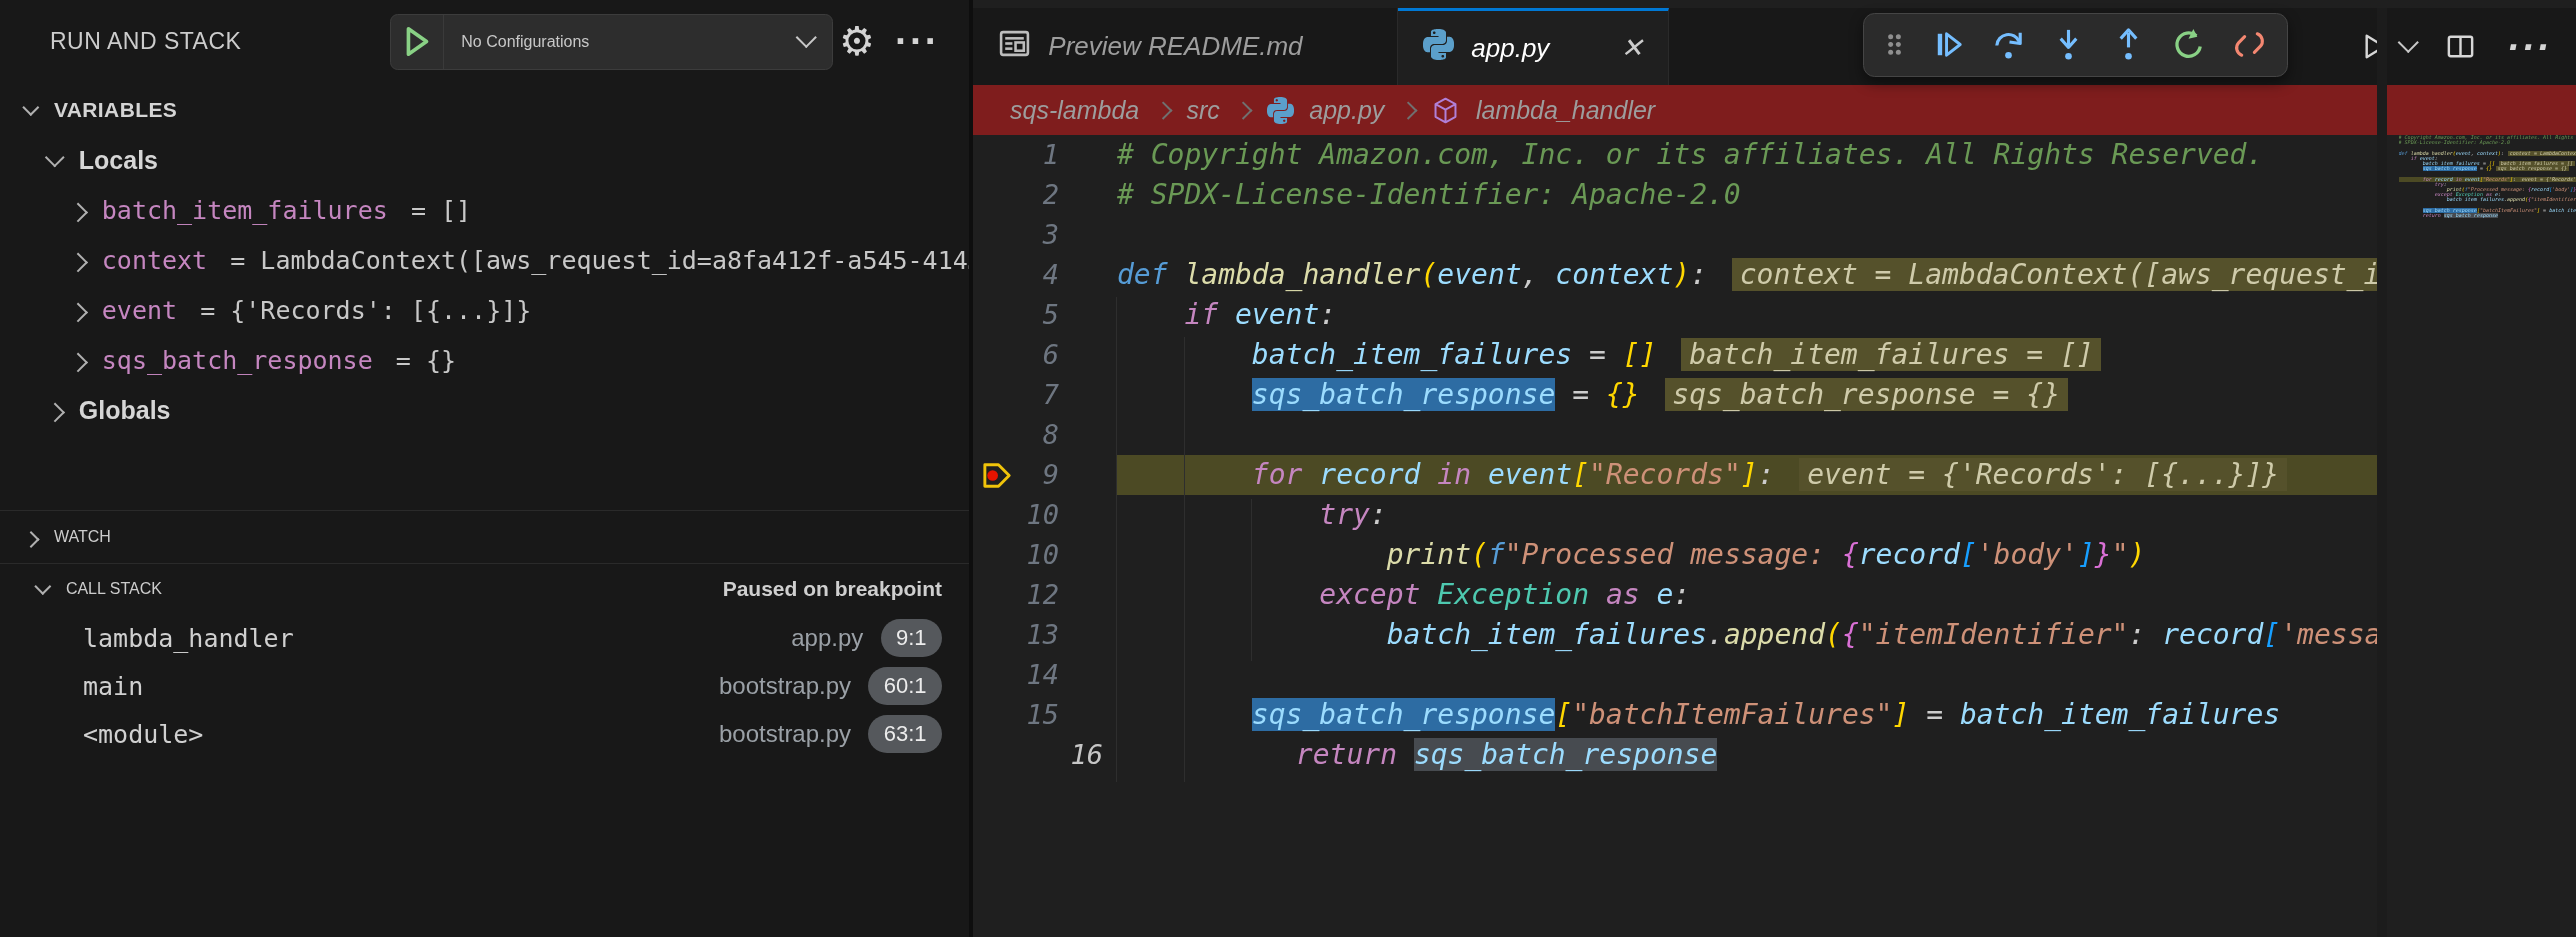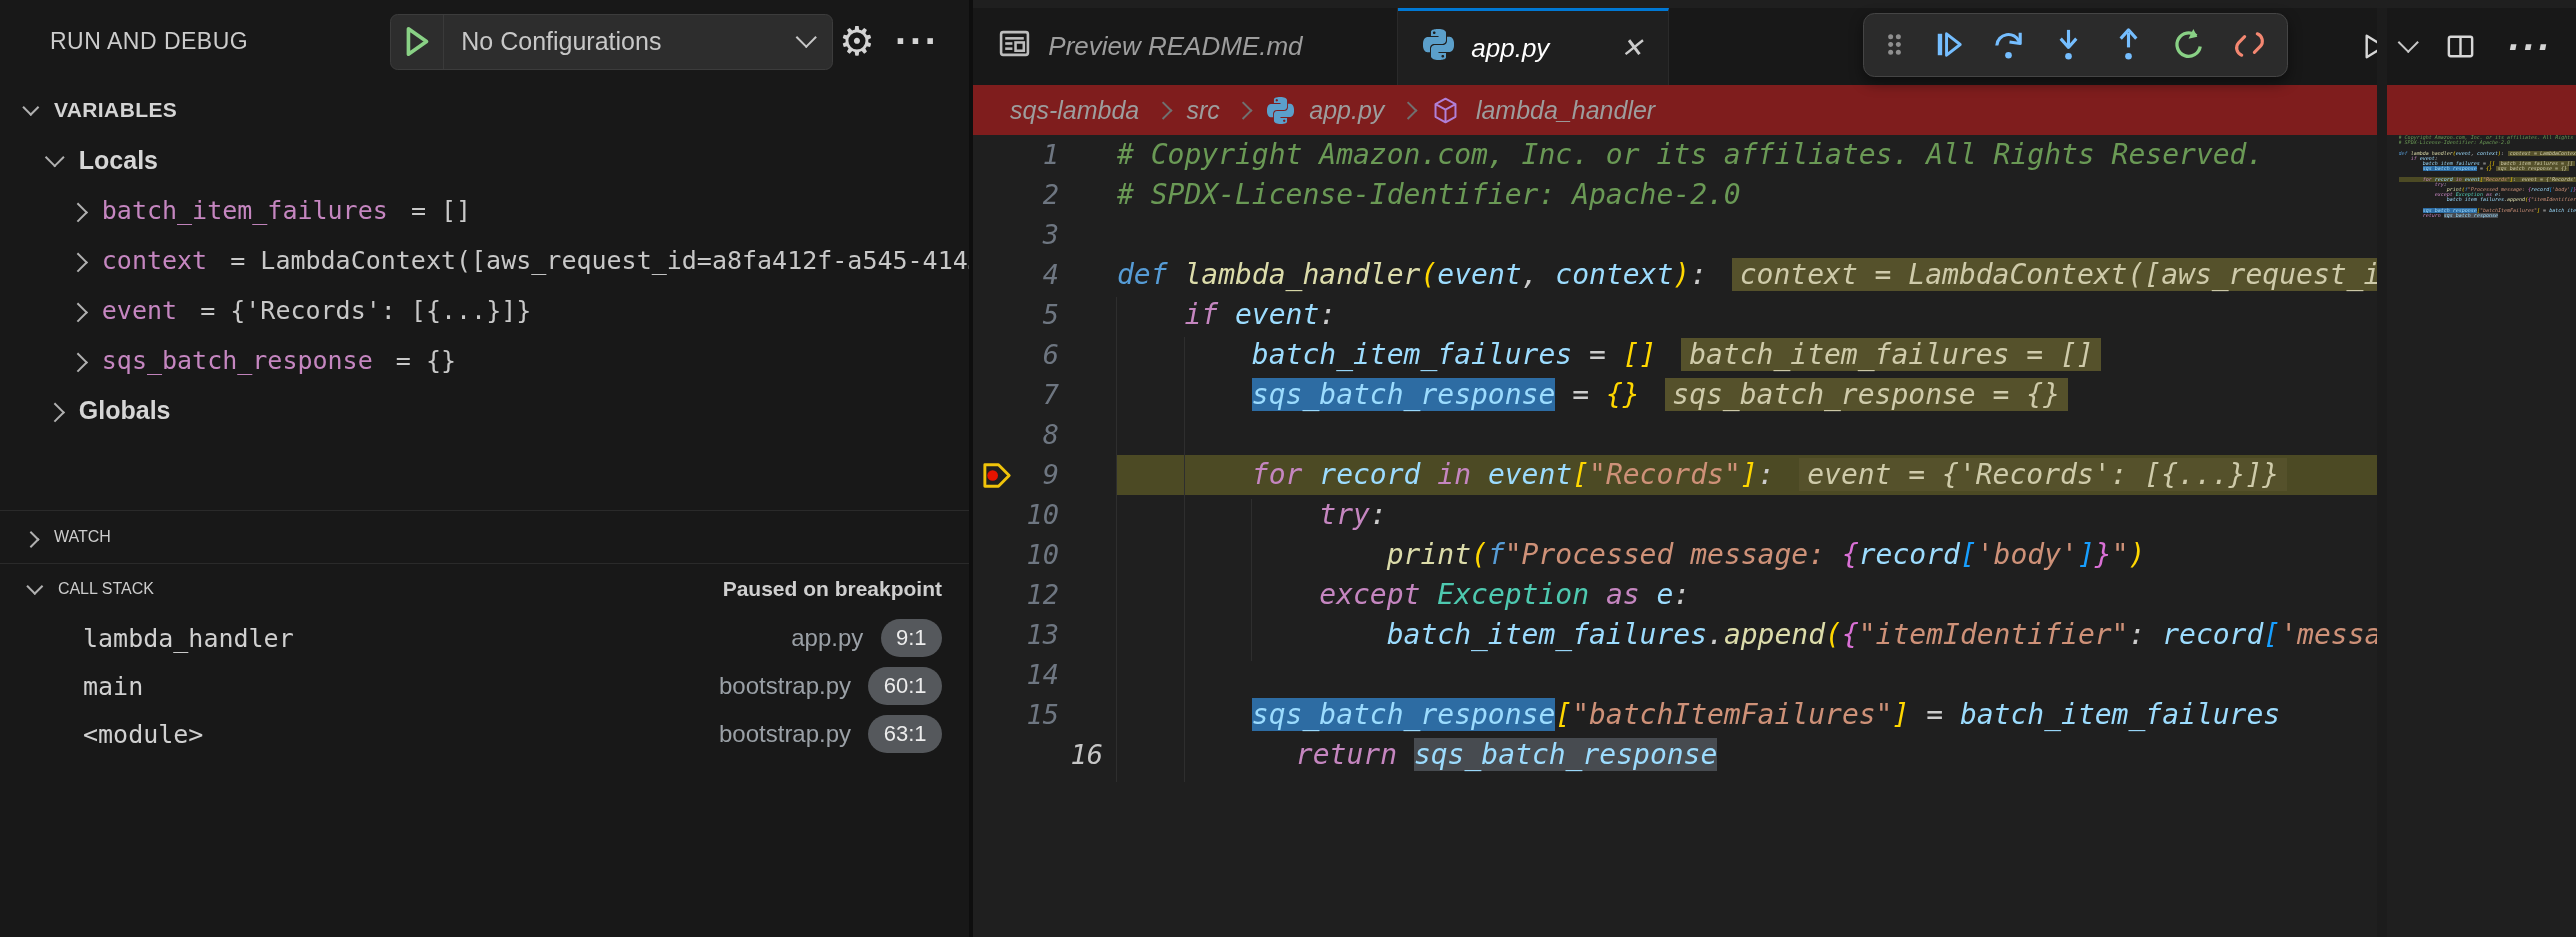--- a/index.html
+++ b/index.html
@@ -6,40 +6,40 @@
   #app{position:relative;width:2576px;height:938px;background:#1f1f1f;overflow:hidden;
        font-family:"Liberation Sans",sans-serif;color:#cccccc;}
   
   #sidebar{position:absolute;left:0;top:0;width:969px;height:100%;background:#181818;}
   #sb-divider{position:absolute;left:969px;top:0;width:3.9px;height:100%;background:#0e0e0e;}
   .sb-head{position:absolute;top:0;left:0;right:0;height:83px;display:flex;align-items:center;}
   .sb-title{padding-left:50px;font-size:23px;font-weight:500;color:#cccccc;letter-spacing:0.5px;}
   .cfg-dd{position:absolute;left:390px;top:13.5px;width:443px;height:56px;background:#2d2d2d;
           border:1.9px solid #3c3c3c;border-radius:7.7px;display:flex;align-items:center;box-sizing:border-box;cursor:pointer;}
   .cfg-play{width:52px;height:100%;display:flex;align-items:center;justify-content:center;border-right:1.9px solid #3a3a3a;}
-  .cfg-label{flex:1;padding-left:17.3px;font-size:25px;color:#c8c8c8;white-space:nowrap;overflow:hidden;}
+  .cfg-label{flex:1;padding-left:17.3px;font-size:16px;color:#c8c8c8;white-space:nowrap;overflow:hidden;}
   .gear{position:absolute;left:839px;top:11.6px;font-size:40px;color:#d4d4d4;cursor:pointer;line-height:58px;}
   .sb-more{position:absolute;left:895px;top:11.6px;font-size:39px;font-weight:bold;color:#d4d4d4;cursor:pointer;line-height:58px;letter-spacing:1.9px;}
   .row{height:50px;display:flex;align-items:center;cursor:pointer;white-space:nowrap;overflow:hidden;}
   .sechead{padding-left:25px;gap:17.3px;}
   .sechead .seclabel{font-size:21px;font-weight:700;color:#d4d4d4;letter-spacing:0.4px;}
   .tw{width:13.5px;height:13.5px;border-right:2.9px solid #b0b0b0;border-bottom:2.9px solid #b0b0b0;
       display:inline-block;flex:none;box-sizing:border-box;}
   .tw.down{transform:rotate(45deg) translate(-1.9px,-1.9px);}
   .tw.right{transform:rotate(-45deg) translate(-1.9px,1.9px);}
   .tw.sm{width:11.6px;height:11.6px;border-width:2.4px;}
   #vars{position:absolute;top:85px;left:0;right:0;}
   .scope{padding-left:48px;gap:17.3px;}
   .scope-label{font-size:25px;font-weight:700;color:#d6d6d6;}
   .vitem{padding-left:71px;gap:17.3px;}
   .vname{font-family:"DejaVu Sans Mono","Liberation Mono",monospace;font-size:25px;color:#c586c0;}
   .vval{font-family:"DejaVu Sans Mono","Liberation Mono",monospace;font-size:25px;color:#c8c8c8;margin-left:5.8px;}
   #sec-watch{position:absolute;top:510px;left:0;right:0;height:54px;border-top:1.9px solid #2a2a2a;
              border-bottom:1.9px solid #2a2a2a;box-sizing:border-box;display:flex;align-items:center;padding-left:25px;gap:17.3px;cursor:pointer;}
-  #sec-callstack{position:absolute;top:564px;left:4px;right:0;height:50px;display:flex;align-items:center;padding-left:25px;gap:17.3px;cursor:pointer;}
+  #sec-callstack{position:absolute;top:564px;left:12px;right:0;height:50px;display:flex;align-items:center;padding-left:25px;gap:17.3px;cursor:pointer;}
   .cs-status{margin-left:auto;padding-right:27px;font-size:21px;font-weight:700;color:#cfcfcf;}
   #frames{position:absolute;top:614px;left:0;right:0;}
   .frame{height:48px;padding-left:83px;padding-right:27px;display:flex;align-items:center;cursor:pointer;}
   .fname{font-family:"DejaVu Sans Mono","Liberation Mono",monospace;font-size:25px;color:#d0d0d0;}
   .fright{margin-left:auto;display:flex;align-items:center;}
   .ffile{font-size:24px;color:#9aa0a6;}
   .fbadge{background:#55585c;color:#ececec;border-radius:25px;padding:5.8px 15.4px;font-size:22px;margin-left:17.3px;}
   
   #editor{position:absolute;left:973px;top:8px;right:0;height:100%;background:#1f1f1f;font-style:italic;}
   #tabbar{position:relative;height:77px;background:#181818;display:flex;align-items:stretch;}
@@ -88,21 +88,21 @@
   .ml .hint{margin-left:3.9px;padding:0 1.9px;}
   .ml.stopped{background:#4c4a24;}
 </style>
 </head>
 <body>
 
 <div id="app">
 
   <div id="sidebar">
     <div class="sb-head">
-      <span class="sb-title">RUN AND DEBUG</span>
+      <span class="sb-title">RUN AND STACK</span>
     </div>
     <div class="cfg-dd">
       <span class="cfg-play">
         <svg width="29" height="33" viewBox="0 0 16 18">
             <path d="M3 2 L13 9 L3 16 Z" fill="none" stroke="#89d185" stroke-width="2" stroke-linejoin="round"></path>
           </svg>
       </span>
       <span class="cfg-label">No Configurations</span>
       <span class="chev" style="margin-right:19px;"></span>
     </div>

